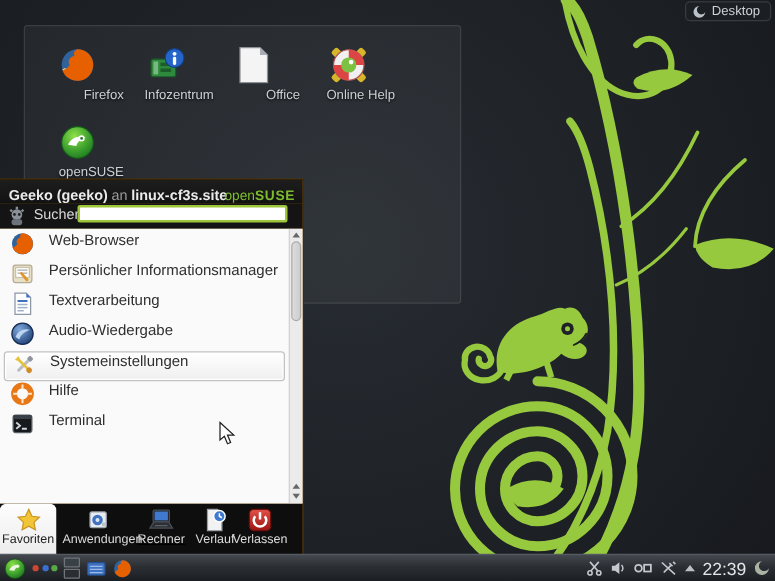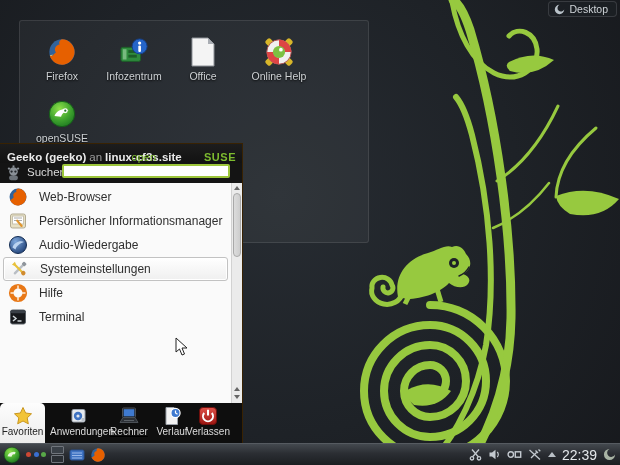--- a/index.html
+++ b/index.html
@@ -15,21 +15,21 @@
   
   #wallpaper { position:absolute; left:0; top:0; }
 
   
   #folderview {
     position:absolute; left:19px; top:20px; width:350px; height:223px;
     background:rgba(255,255,255,0.045);
     border:1px solid rgba(255,255,255,0.10);
     border-radius:3px;
   }
-  .ditem { position:absolute; width:74px; text-align:center; cursor:default; }
+  .ditem { position:absolute; width:74px; text-align:right; cursor:default; }
   .ditem svg { margin:0 auto; }
   .dlabel { display:block; margin-top:3px; font-size:10.5px; color:#cdd1d4; text-shadow:0 1px 2px rgba(0,0,0,.9); }
 
   
   #toolbox {
     position:absolute; top:1px; right:3px; height:16px;
     display:flex; align-items:center; gap:4px; padding:0 8px 0 5px;
     background:rgba(28,32,36,0.85); border:1px solid rgba(255,255,255,0.13);
     border-radius:4px;
   }
@@ -40,30 +40,30 @@
     position:absolute; left:0; top:143px; width:243px; height:364px;
     border:1px solid rgba(0,0,0,0.65); border-left:none;
     background:#a16207;
   }
   #ko-header { position:relative; height:19px; padding:3px 6px 0 7px;
     background:linear-gradient(#1d1d1d,#121212); white-space:nowrap; }
   #ko-header .u { font-size:11.5px; font-weight:bold; color:#ebebeb; }
   #ko-header .c { font-size:11.5px; color:#9b9b9b; padding:0 3px; }
   #ko-header .brand { position:absolute; right:6px; top:3px; }
   .b-open { font-size:11px; color:#7dbb2f; }
-  .b-suse { font-size:11px; color:#7dbb2f; font-weight:bold; letter-spacing:.5px;padding-left:48px; }
+  .b-suse { font-size:11px; color:#7dbb2f; font-weight:bold; letter-spacing:.5px; }
   #ko-search { position:relative; height:20px; background:#141414; }
   #ko-search .slabel { position:absolute; left:27px; top:3px; font-size:11.5px; color:#d9d9d9; }
   #ko-search input {
     position:absolute; left:62px; top:1px; width:168px; height:14px;
     border:2px solid #9dc63b; border-radius:2px; background:#fff; outline:none;
     font-size:10px; padding:0 3px;
   }
   #ko-list { position:relative; height:220px; background:#fafafa; overflow:hidden; }
-  .mitem { position:relative; height:24px; display:flex; align-items:center; padding-left:8px; }
+  .mitem { position:relative; height:24px; display:flex; padding-left:8px; }
   .mitem .mi { width:20px; height:20px; flex:0 0 20px; }
   .mitem .ml { margin-left:11px; font-size:12px; color:#2f2f2f; white-space:nowrap; }
   .mitem.sel { margin:0 14px 0 3px; padding-left:5px;
     border:1px solid #c2c2c2; border-radius:3px;
     background:linear-gradient(#ffffff,#efefef);
     box-shadow:inset 0 0 0 1px #fff; }
   #mlist { padding-top:2px; }
 
   
   #sbar { position:absolute; right:0; top:0; width:11px; height:100%;
@@ -242,20 +242,31 @@
         <svg class="mi" width="20" height="20" viewBox="0 0 20 20">
           <rect x="2.5" y="3" width="15" height="14" rx="2" fill="#e7e0c4" stroke="#b3ab93"></rect>
           <rect x="4.5" y="5" width="11" height="8" fill="#fff" stroke="#c8c2ae"></rect>
           <line x1="6" y1="7" x2="14" y2="7" stroke="#aaa" stroke-width="1"></line>
           <line x1="6" y1="9.5" x2="14" y2="9.5" stroke="#aaa" stroke-width="1"></line>
           <rect x="10" y="8" width="2.2" height="9" rx="1" transform="rotate(-40 11 12)" fill="#e0952e"></rect>
         </svg>
         <span class="ml">Persönlicher Informationsmanager</span>
       </div>
 
+      <div class="mitem">
+        <svg class="mi" width="20" height="20" viewBox="0 0 20 20">
+          <path d="M4,1.5 H13 L16.5,5 V18.5 H4 Z" fill="#fff" stroke="#8d97a8"></path>
+          <path d="M13,1.5 L16.5,5 H13 Z" fill="#3f73c2"></path>
+          <rect x="6" y="7" width="8" height="1.6" fill="#3f73c2"></rect>
+          <rect x="6" y="10" width="8" height="1.2" fill="#9fb2cc"></rect>
+          <rect x="6" y="12.5" width="8" height="1.2" fill="#9fb2cc"></rect>
+          <rect x="6" y="15" width="5" height="1.2" fill="#9fb2cc"></rect>
+        </svg>
+        <span class="ml">Textverarbeitung</span>
+      </div>
 
       <div class="mitem">
         <svg class="mi" width="20" height="20" viewBox="0 0 20 20">
           <defs>
               <radialGradient id="gAm" cx="35%" cy="30%" r="80%">
             <stop offset="0%" stop-color="#7fa8dc"></stop>
                 <stop offset="100%" stop-color="#1d3e74"></stop>
           </radialGradient>
             </defs>
           <circle cx="10" cy="10" r="8.5" fill="url(#gAm)" stroke="#142c52"></circle>

